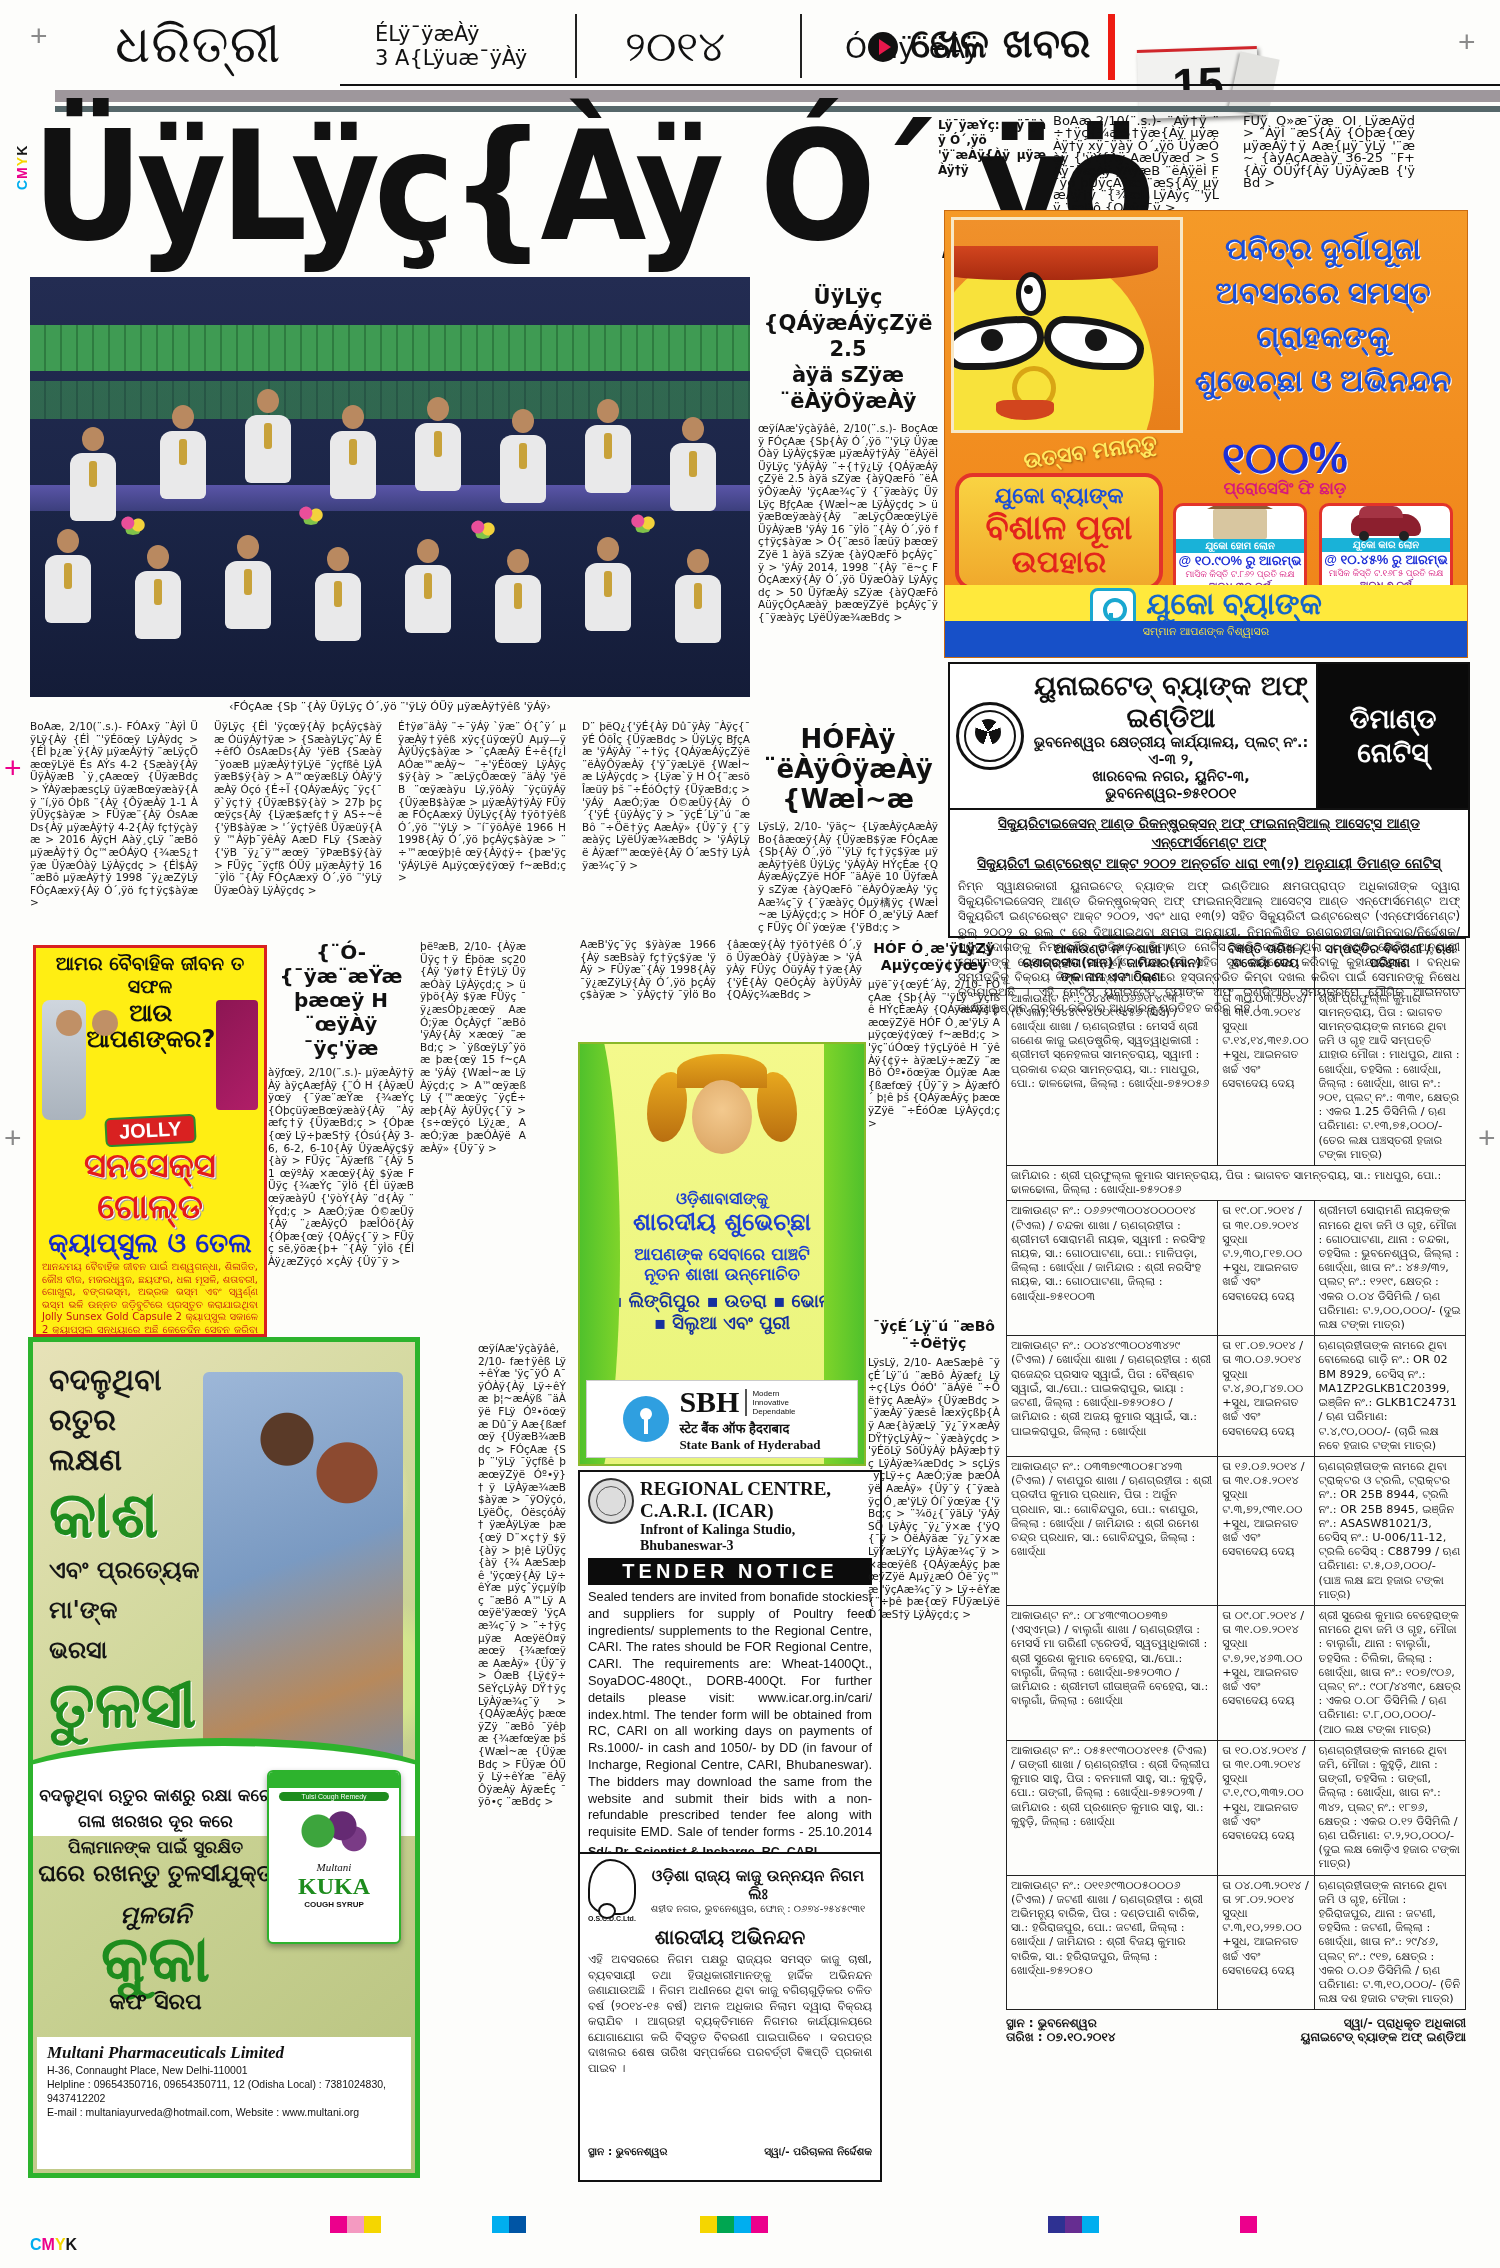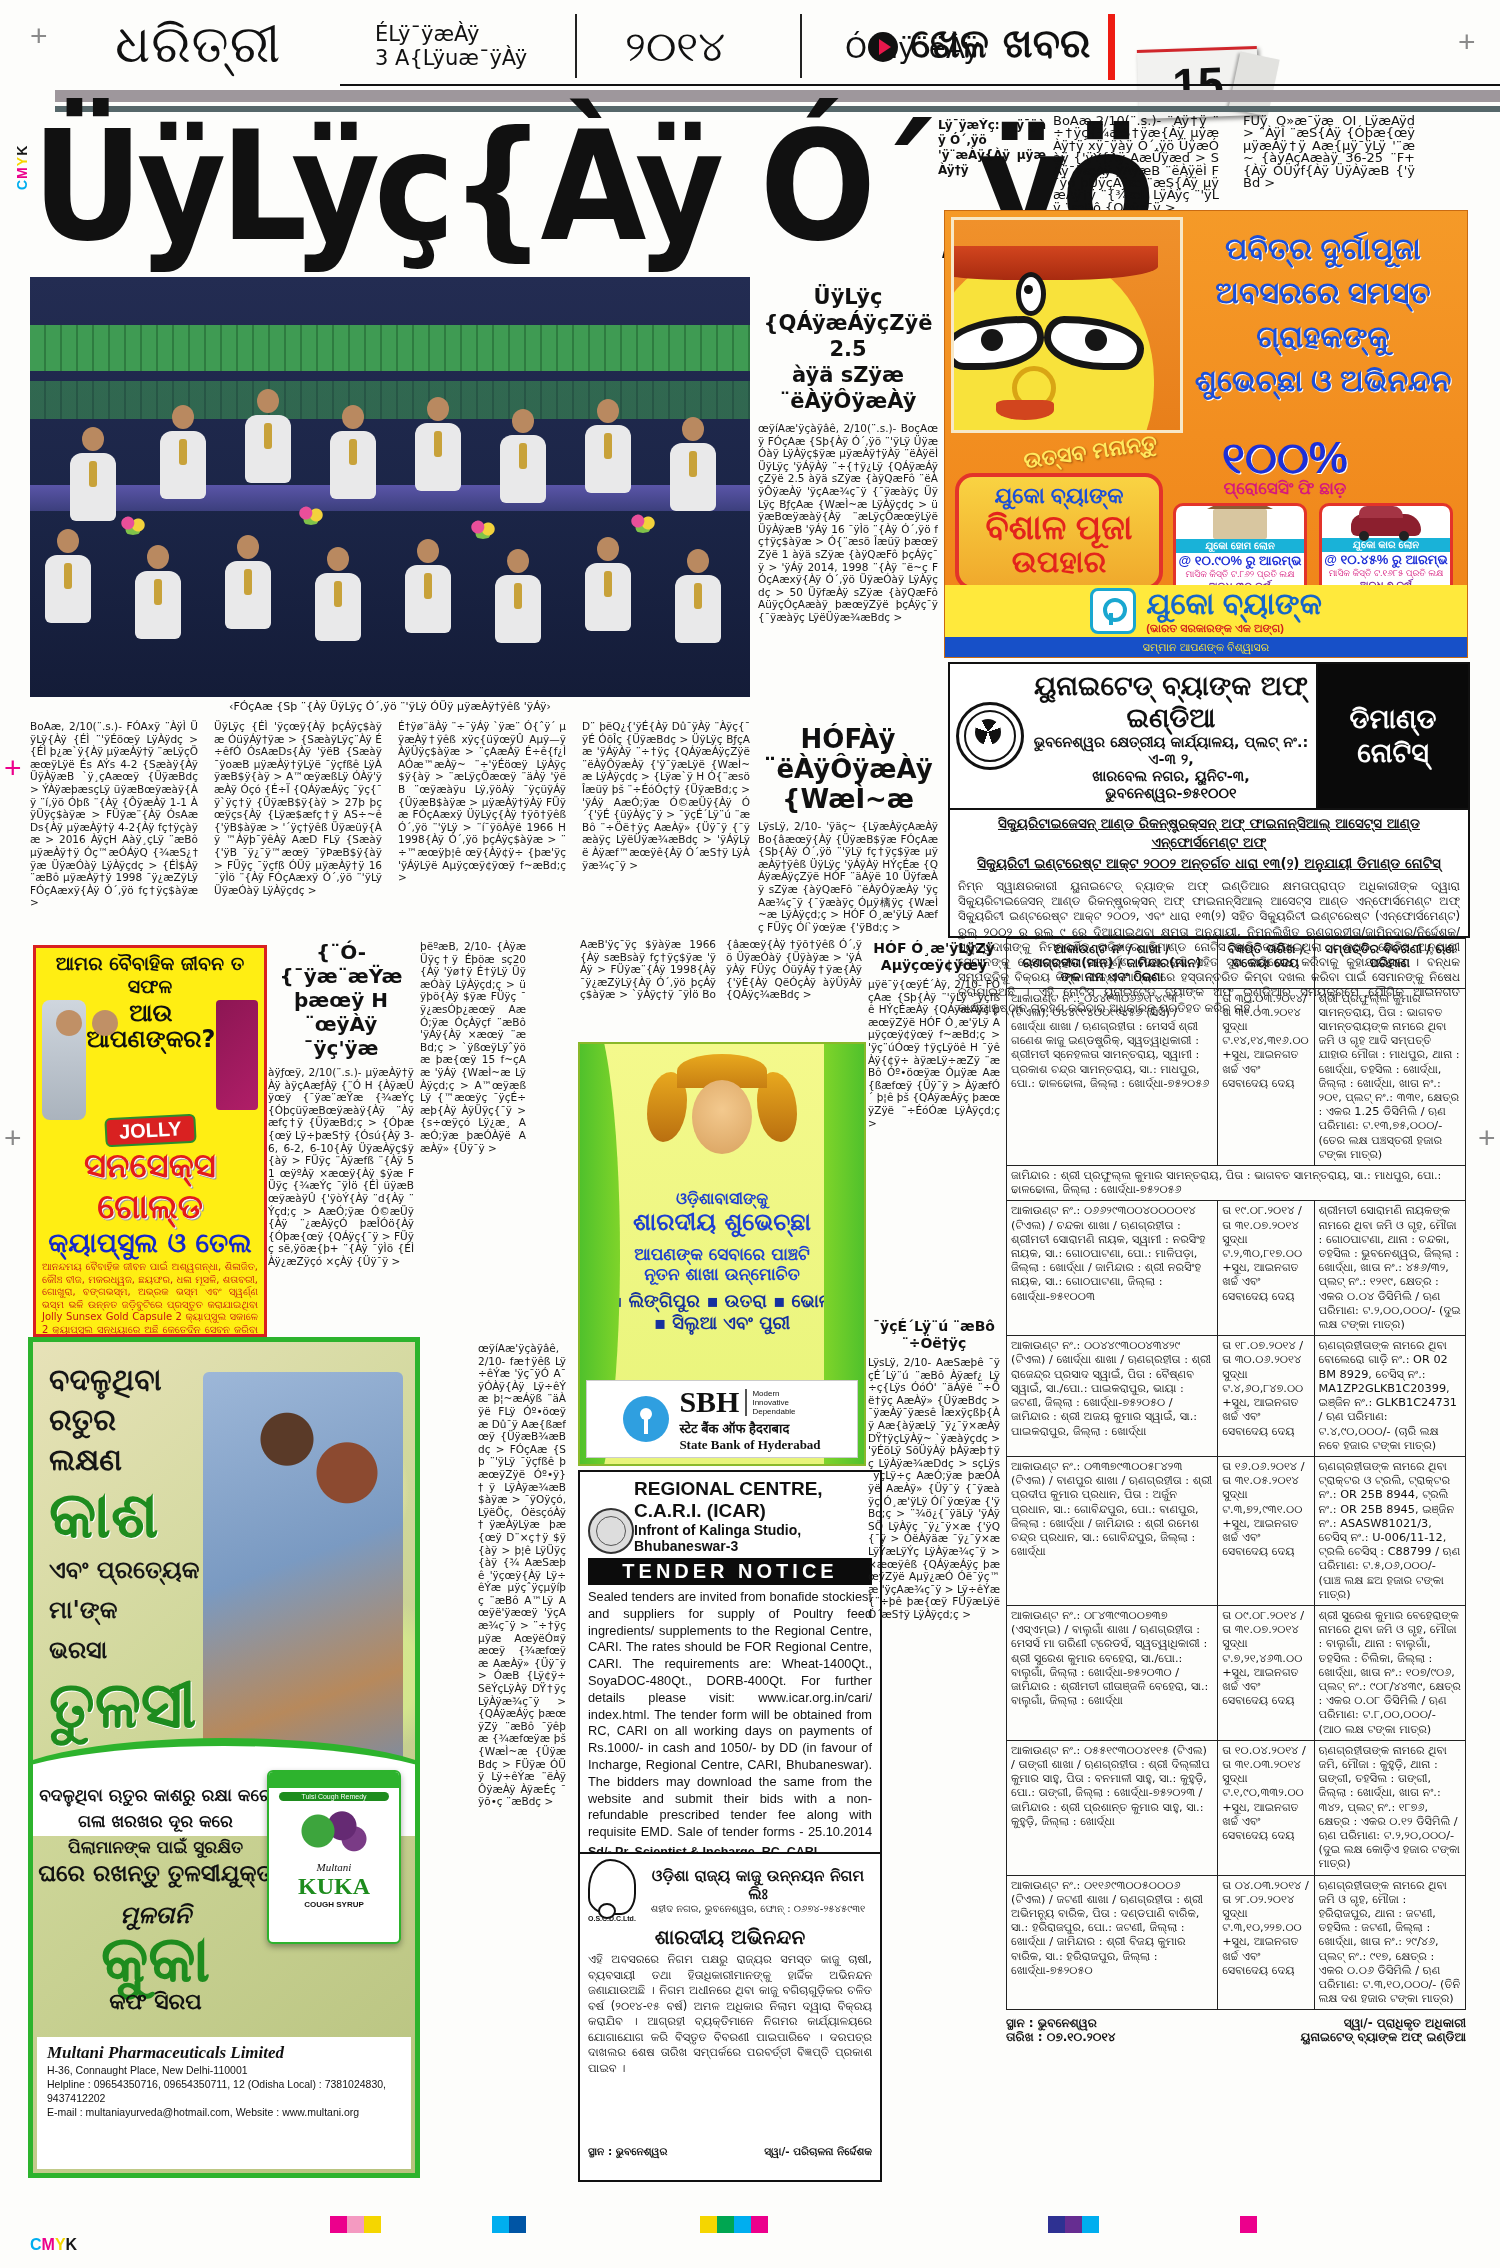--- a/index.html
+++ b/index.html
@@ -370,21 +370,21 @@
   </div>
   <div class="abs uco-urgent" style="left:228px;top:388px;width:280px;">ଶୀଘ୍ର କରନ୍ତୁ ! ସୀମିତ ସମୟ ପାଇଁ ବୈଧ</div>
   <div class="abs uco-tiny" style="left:210px;top:404px;width:306px;">ଅଧିକ ବିବରଣୀ ପାଇଁ ନିକଟସ୍ଥ ଶାଖା କିମ୍ବା ଟୋଲ ଫ୍ରି ୧୮୦୦-୧୦୩-୦୧୨୩ (ହୋମ ଲୋନ), ୧୮୦୦-୧୦୩-୦୨୨୨ (କାର ଲୋନ) ରେ ଯୋଗାଯୋଗ କରନ୍ତୁ</div>
   <div class="uco-strip" style="left:0;right:0;bottom:20px;height:52px;">
     <div class="uco-logo"></div>
     <div>
       <span class="uco-bankname">ଯୁକୋ ବ୍ୟାଙ୍କ</span>
       <div class="uco-banksub">(ଭାରତ ସରକାରଙ୍କ ଏକ ଅଙ୍ଗ)</div>
     </div>
   </div>
-  <div class="uco-blue" style="left:0;right:0;bottom:0;height:20px;">ସମ୍ମାନ ଆପଣଙ୍କ ବିଶ୍ୱାସର</div>
+  <div class="uco-blue" style="left:0;right:0;bottom:0;height:36px;">ସମ୍ମାନ ଆପଣଙ୍କ ବିଶ୍ୱାସର</div>
 </div>
 
 <div class="abs notice-box" style="left:948px;top:662px;width:518px;height:272px;">
   <div style="display:flex;border-bottom:2px solid #111;">
     <div style="flex:1;display:flex;gap:8px;padding:6px;align-items:center;border-right:2px solid #111;">
       <div class="ubi-logo"></div>
       <div style="flex:1;text-align:center;">
         <div class="ubi-name odia">ୟୁନାଇଟେଡ୍ ବ୍ୟାଙ୍କ ଅଫ୍ ଇଣ୍ଡିଆ</div>
         <div class="ubi-addr odia">ଭୁବନେଶ୍ୱର କ୍ଷେତ୍ରୀୟ କାର୍ଯ୍ୟାଳୟ, ପ୍ଲଟ୍ ନଂ.: ଏ-୩ ୨,</div>
         <div class="ubi-addr odia">ଖାରବେଲ ନଗର, ୟୁନିଟ-୩, ଭୁବନେଶ୍ୱର-୭୫୧୦୦୧</div>
@@ -523,21 +523,21 @@
           <div>Dependable</div>
         </span>
       </div>
       <div class="sbh-hi">स्टेट बैंक ऑफ हैदराबाद</div>
       <div class="sbh-en">State Bank of Hyderabad</div>
     </div>
   </div>
 </div>
 
 <div class="abs cari" style="left:578px;top:1470px;width:284px;height:372px;">
-  <div style="display:flex;align-items:flex-end;">
+  <div style="display:flex;gap:6px;align-items:flex-start;font-family:Liberation Serif, serif;">
     <div class="icar-logo"></div>
     <div>
       <div class="cari-org">REGIONAL CENTRE, C.A.R.I. (ICAR)</div>
       <div class="cari-addr">Infront of Kalinga Studio, Bhubaneswar-3</div>
     </div>
   </div>
   <div class="cari-bar">TENDER NOTICE</div>
   <div class="cari-body" style="height:252px;overflow:hidden;">Sealed tenders are invited from bonafide stockiest and suppliers for supply of Poultry feed ingredients/ supplements to the Regional Centre, CARI. The rates should be FOR Regional Centre, CARI. The requirements are: Wheat-1400Qt., SoyaDOC-480Qt., DORB-400Qt. For further details please visit: www.icar.org.in/cari/ index.html. The tender form will be obtained from RC, CARI on all working days on payments of Rs.1000/- in cash and 1050/- by DD (in favour of Incharge, Regional Centre, CARI, Bhubaneswar). The bidders may download the same from the website and submit their bids with a non-refundable prescribed tender fee along with requisite EMD. Sale of tender forms - 25.10.2014 upto 13.00 hrs, receipt of bids upto - 15.00 hrs of 27.10.2014, opening of tender - 15.00 hrs on 27.10.2014.</div>
   <div class="cari-sign">Sd/- Pr. Scientist &amp; Incharge, RC, CARI</div>
 </div>

